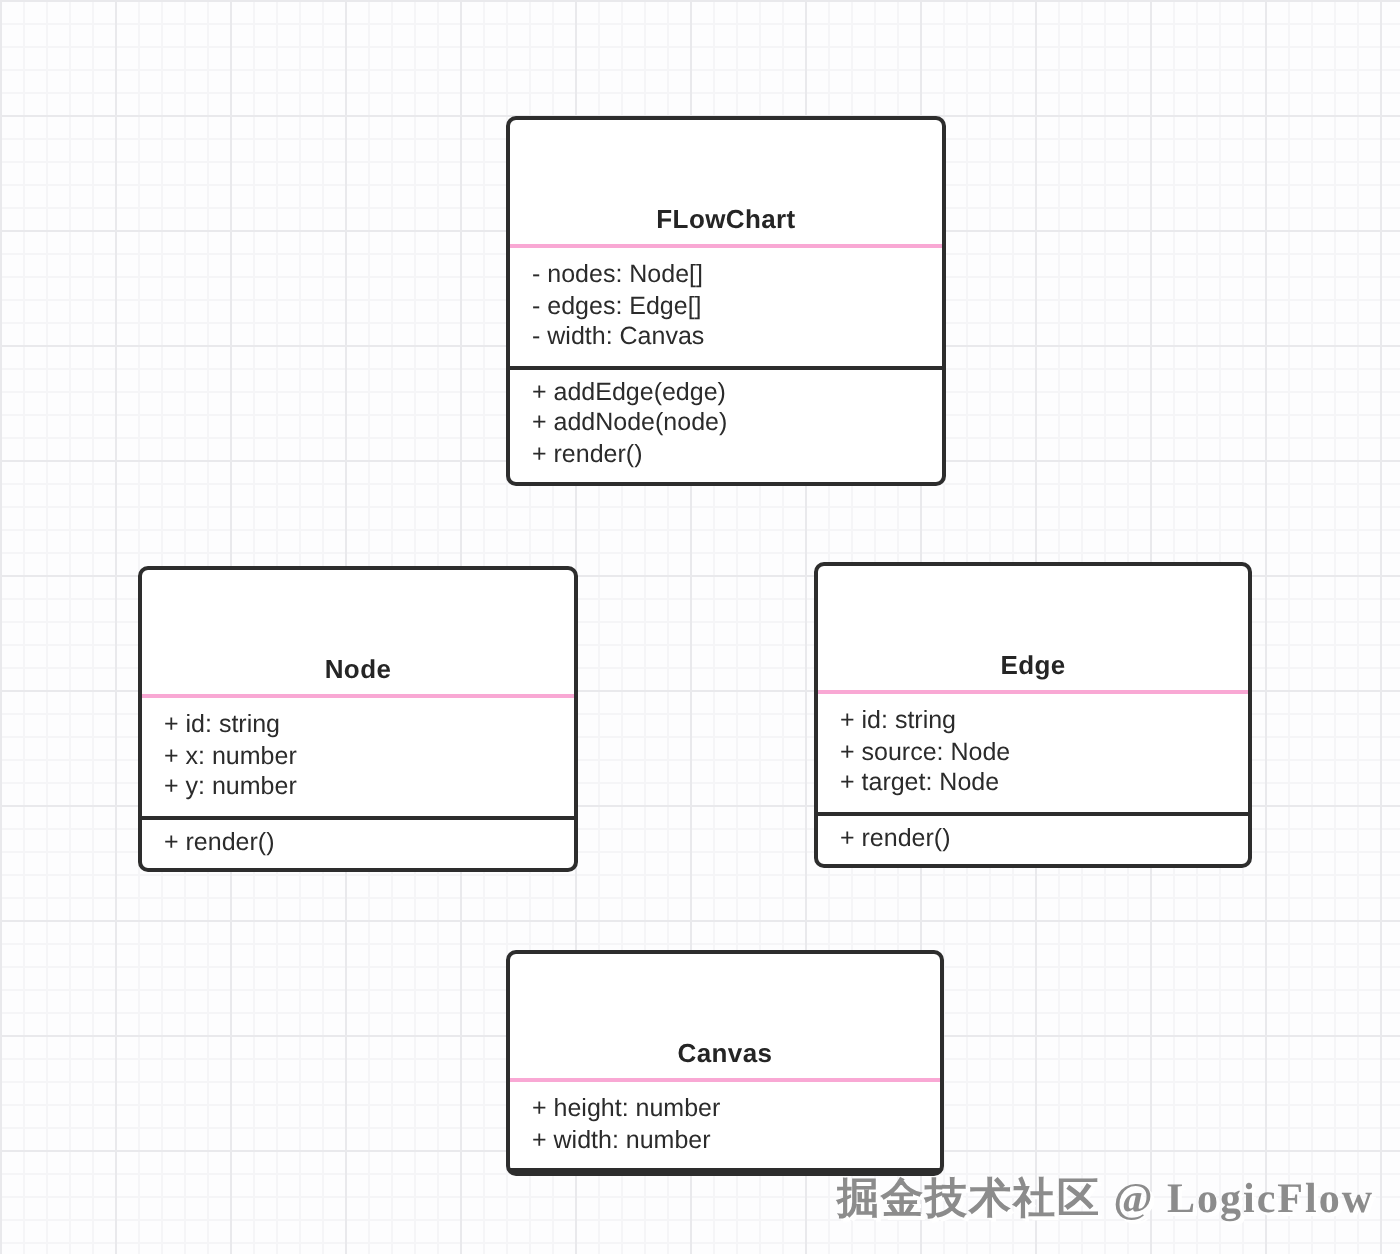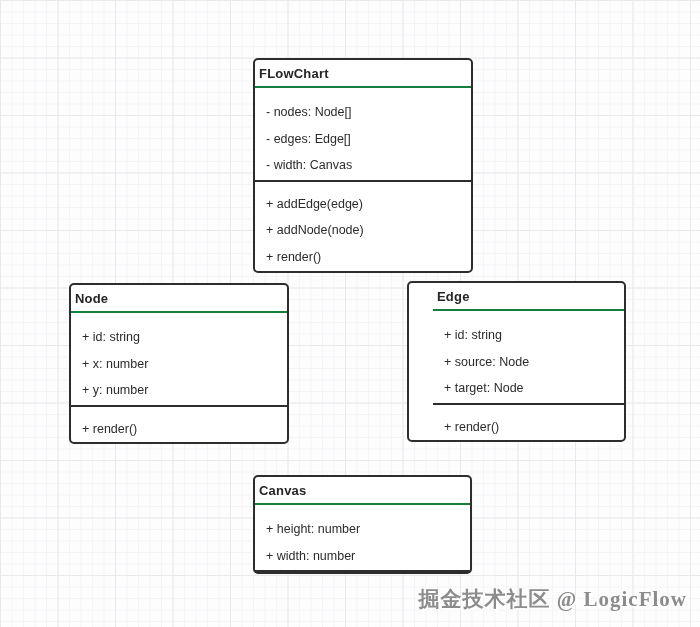--- a/index.html
+++ b/index.html
@@ -23,41 +23,41 @@
     position: absolute;
     background: #ffffff;
     border: 2px solid #2d2d2d;
     border-radius: 5px;
     color: #252525;
     box-shadow: 0 0 0 0 transparent;
   }
   .uml-title {
     font-size: 13px;
     font-weight: bold;
-    text-align: left;
+    text-align: center;
     padding: 6px 4px 5px 4px;
-    border-bottom: 2px solid #15803d;
+    border-bottom: 2px solid #f9a8d4;
     letter-spacing: 0.2px;
+    margin-top: 36px;
   }
   .uml-section {
     padding: 6px 0;
   }
   .uml-section.uml-attrs {
     border-bottom: 2px solid #2d2d2d;
   }
   .uml-section.uml-methods {
     padding: 4px 0 5px 0;
   }
   .uml-row {
     font-size: 12.5px;
     line-height: 15.6px;
     padding: 0 11px;
     white-space: nowrap;
     color: #2b2b2b;
-    margin-top: 11px;
   }
 
   .watermark {
     position: absolute;
     right: 13px;
     bottom: 14px;
     font-size: 21px;
     font-weight: 700;
     color: #8c8c8c;
     text-shadow: 2px 2px 0 #ffffff, 1px 1px 0 #ffffff;
@@ -90,21 +90,21 @@
     <div class="uml-section uml-attrs">
           <div class="uml-row">+ id: string</div>
           <div class="uml-row">+ x: number</div>
           <div class="uml-row">+ y: number</div>
         </div>
     <div class="uml-section uml-methods">
           <div class="uml-row">+ render()</div>
         </div>
   </div>
 
-  <div class="uml-class" style="left: 407px; top: 281px; width: 219px; padding-left: 24px;">
+  <div class="uml-class" style="left: 407px; top: 281px; width: 219px;">
     <div class="uml-title">Edge</div>
     <div class="uml-section uml-attrs">
           <div class="uml-row">+ id: string</div>
           <div class="uml-row">+ source: Node</div>
           <div class="uml-row">+ target: Node</div>
         </div>
     <div class="uml-section uml-methods">
           <div class="uml-row">+ render()</div>
         </div>
   </div>

